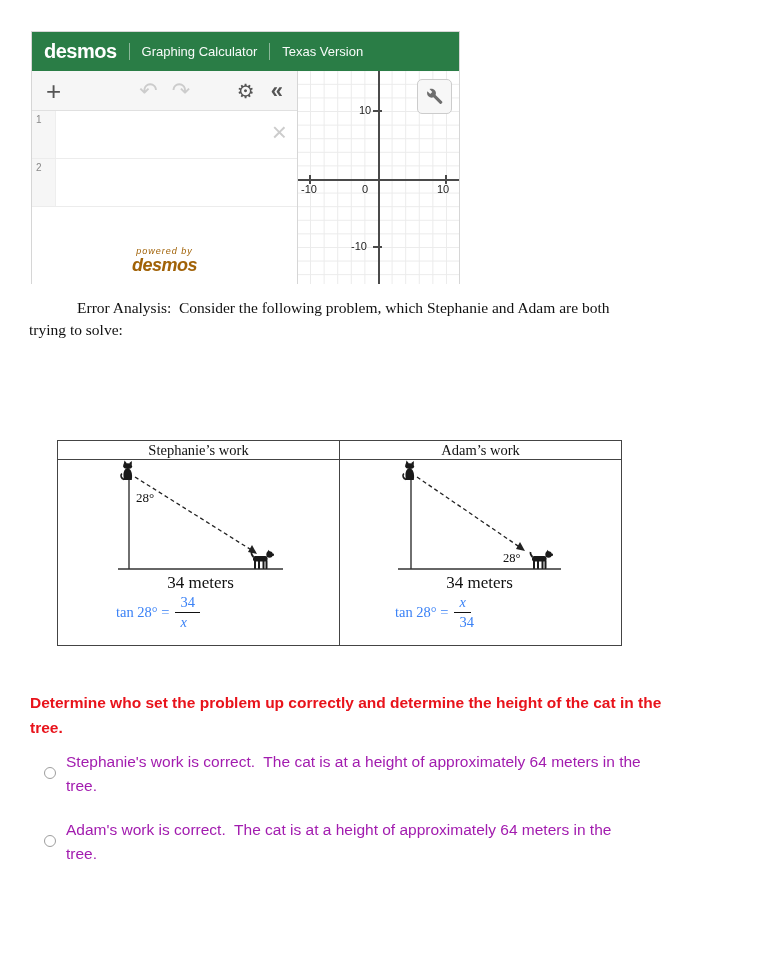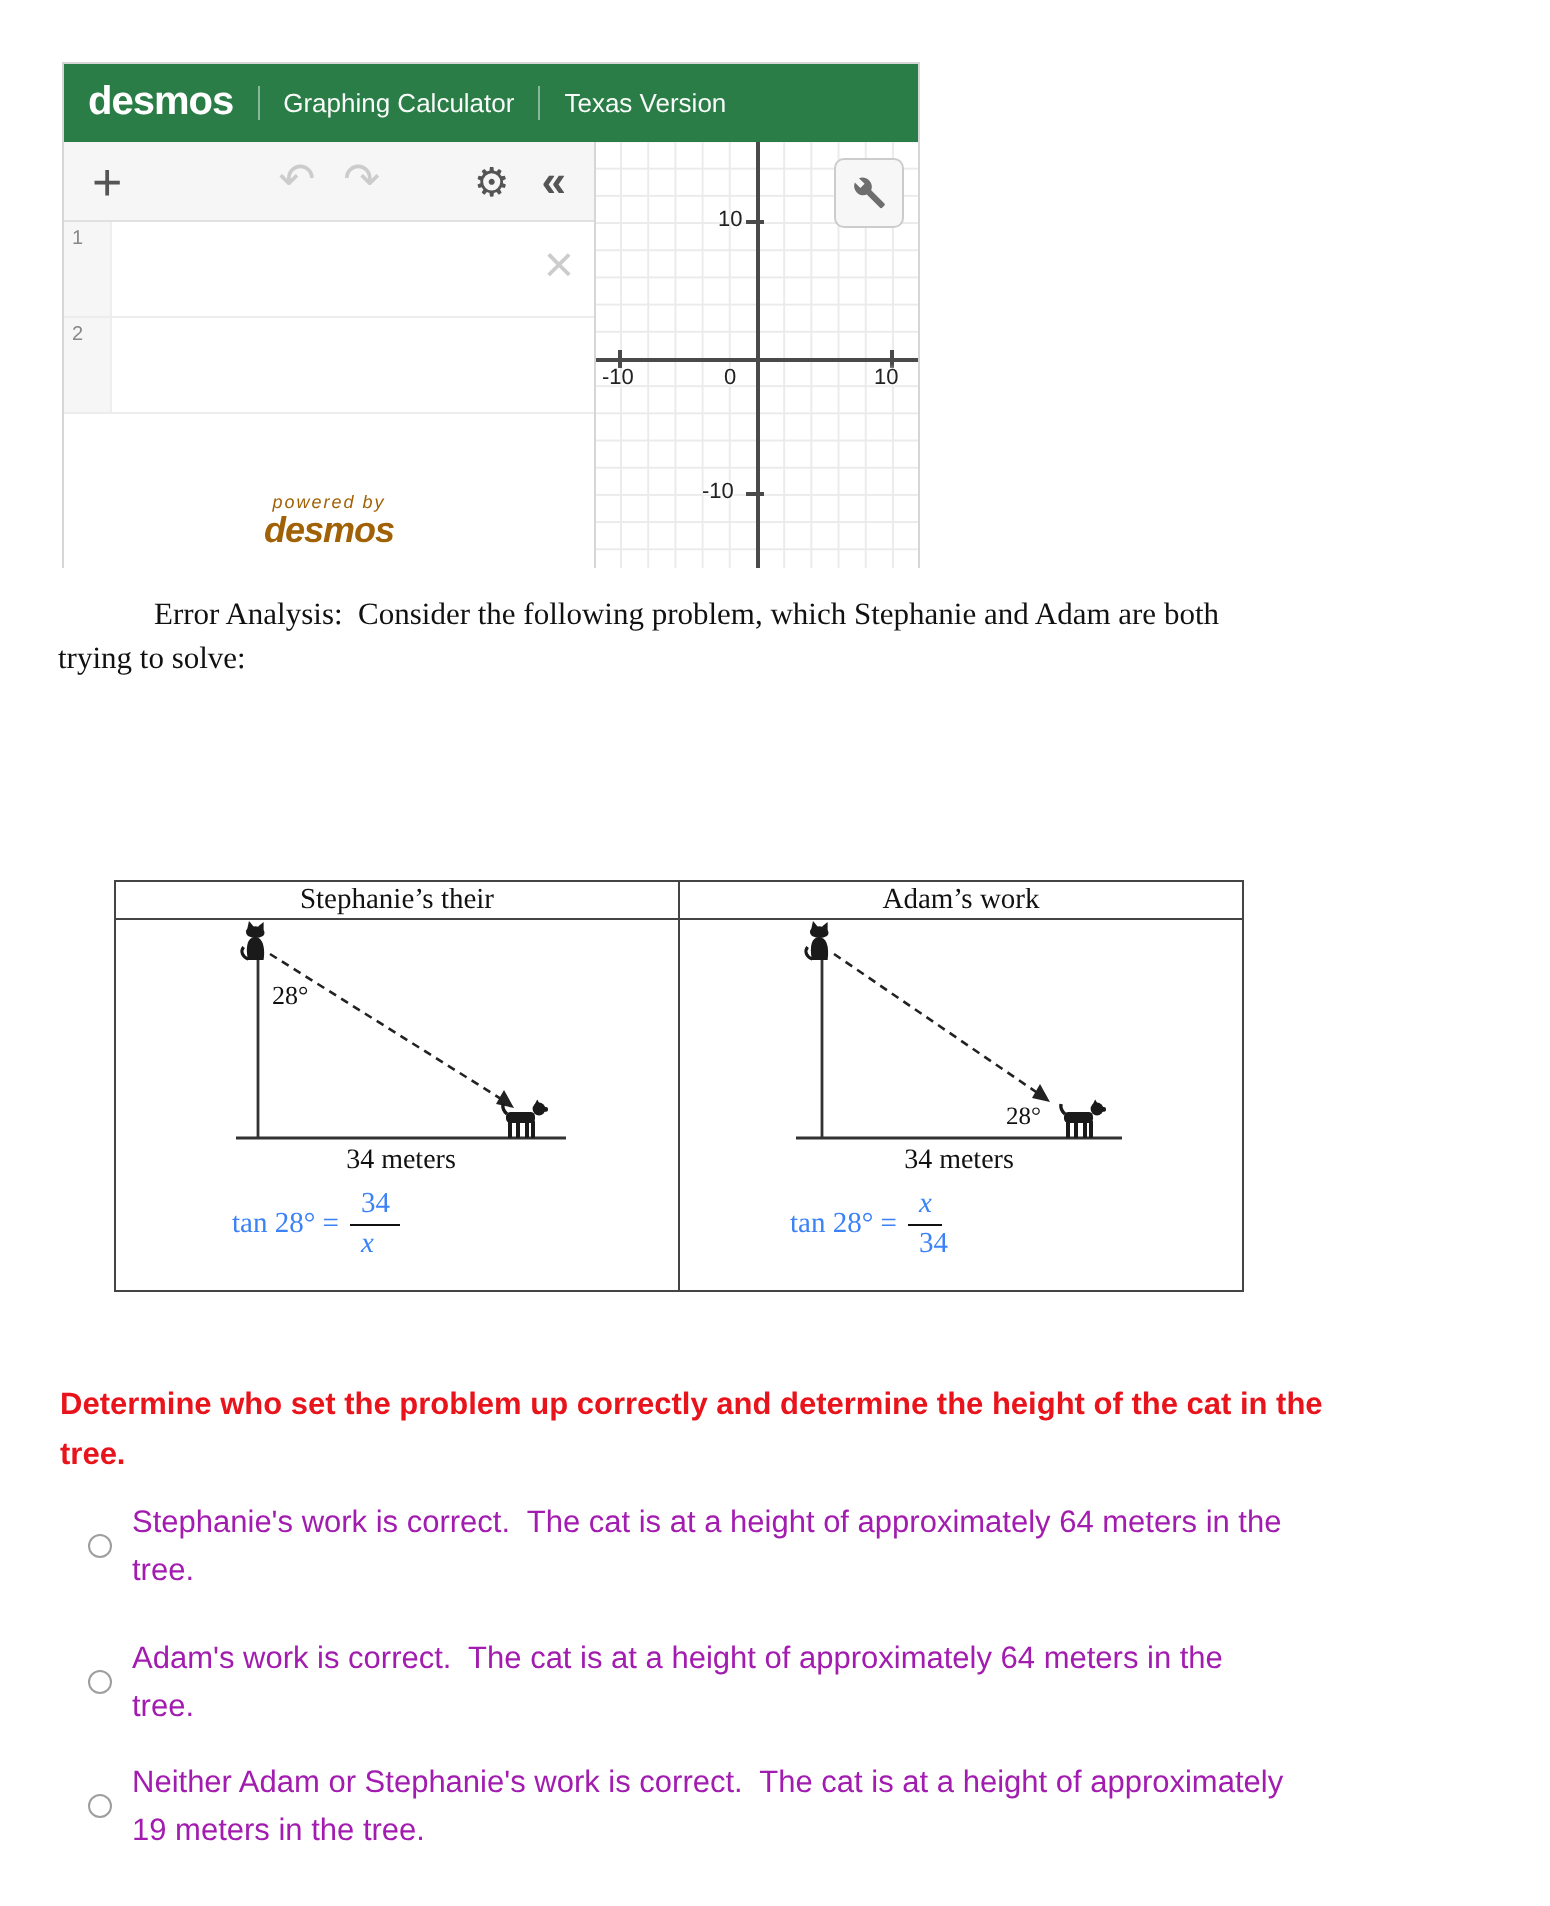--- a/index.html
+++ b/index.html
@@ -51,21 +51,21 @@
   
   .worktable { position:absolute; top:440px; left:57px; width:565px; height:206px;
                border:1.5px solid #444; display:flex; }
   .wt-col { position:relative; flex:1; }
   .wt-col.right { border-left:1.5px solid #444; }
   .wt-head { height:19px; border-bottom:1.5px solid #444; text-align:center;
              font-family:"Liberation Serif",serif; font-size:14.5px; color:#111; line-height:18px; }
   .wt-cell { position:relative; height:185px; }
   .diagram-svg { position:absolute; left:0; top:0; }
   .angle-label { position:absolute; font-family:"Liberation Serif",serif; font-size:13px; color:#111; }
-  .base-label { position:absolute; font-family:"Liberation Serif",serif; font-size:14px; color:#111; text-align:center; }
+  .base-label { position:absolute; font-family:"Liberation Serif",serif; font-size:17px; color:#111; text-align:center; }
   .equation { position:absolute; font-family:Liberation Serif, serif; font-size:14.5px; color:#3b82f6;
               display:flex; align-items:center; }
   .frac { display:inline-flex; flex-direction:column; align-items:flex-start; margin-left:6px;
           font-size:14.5px; line-height:1.15; }
   .frac .num { padding:0 5px 1px; border-bottom:1px solid #111; }
   .frac .den { padding:1px 5px 0; }
   .italic { font-style:italic; }
 
   
   .question { position:absolute; top:690px; left:30px; width:730px; font-weight:bold;
@@ -132,21 +132,21 @@
       </div>
     </div>
   </div>
 
   <div class="serif intro">Error Analysis:  Consider the following problem, which Stephanie and Adam are both
 trying to solve:</div>
 
   <div class="worktable">
 
     <div class="wt-col left">
-      <div class="wt-head">Stephanie’s their</div>
+      <div class="wt-head">Stephanie’s work</div>
       <div class="wt-cell">
         <svg class="diagram-svg" width="282" height="120" viewBox="0 0 282 120">
           <line x1="71" y1="20" x2="71" y2="109" stroke="#333" stroke-width="1.4"></line>
           <line x1="60" y1="109" x2="225" y2="109" stroke="#333" stroke-width="1.4"></line>
           <line x1="77" y1="17" x2="195" y2="91" stroke="#222" stroke-width="1.3" stroke-dasharray="4 3"></line>
           <polygon points="199,94 190,92 194,85" fill="#222"></polygon>
           <g transform="translate(60,0)" fill="#1a1a1a">
             <polygon points="5.5,5 6.5,0.5 9,3.5"></polygon>
             <polygon points="11,3.2 13.8,1 13.8,5"></polygon>
             <path d="M5.5,4.5 Q10,1.8 13.5,4.5 Q15,6.5 13.5,8 Q10,10 6,8 Q4.2,6.3 5.5,4.5 Z"></path>
@@ -223,19 +223,14 @@
   <div class="option opt1">
     <span class="radio"></span>
     <div class="opt-text">Stephanie's work is correct.  The cat is at a height of approximately 64 meters in the
 tree.</div>
   </div>
   <div class="option opt2">
     <span class="radio"></span>
     <div class="opt-text">Adam's work is correct.  The cat is at a height of approximately 64 meters in the
 tree.</div>
   </div>
-  <div class="option opt3">
-    <span class="radio"></span>
-    <div class="opt-text">Neither Adam or Stephanie's work is correct.  The cat is at a height of approximately
-19 meters in the tree.</div>
-  </div>
 
 </div>
 
 </body></html>

